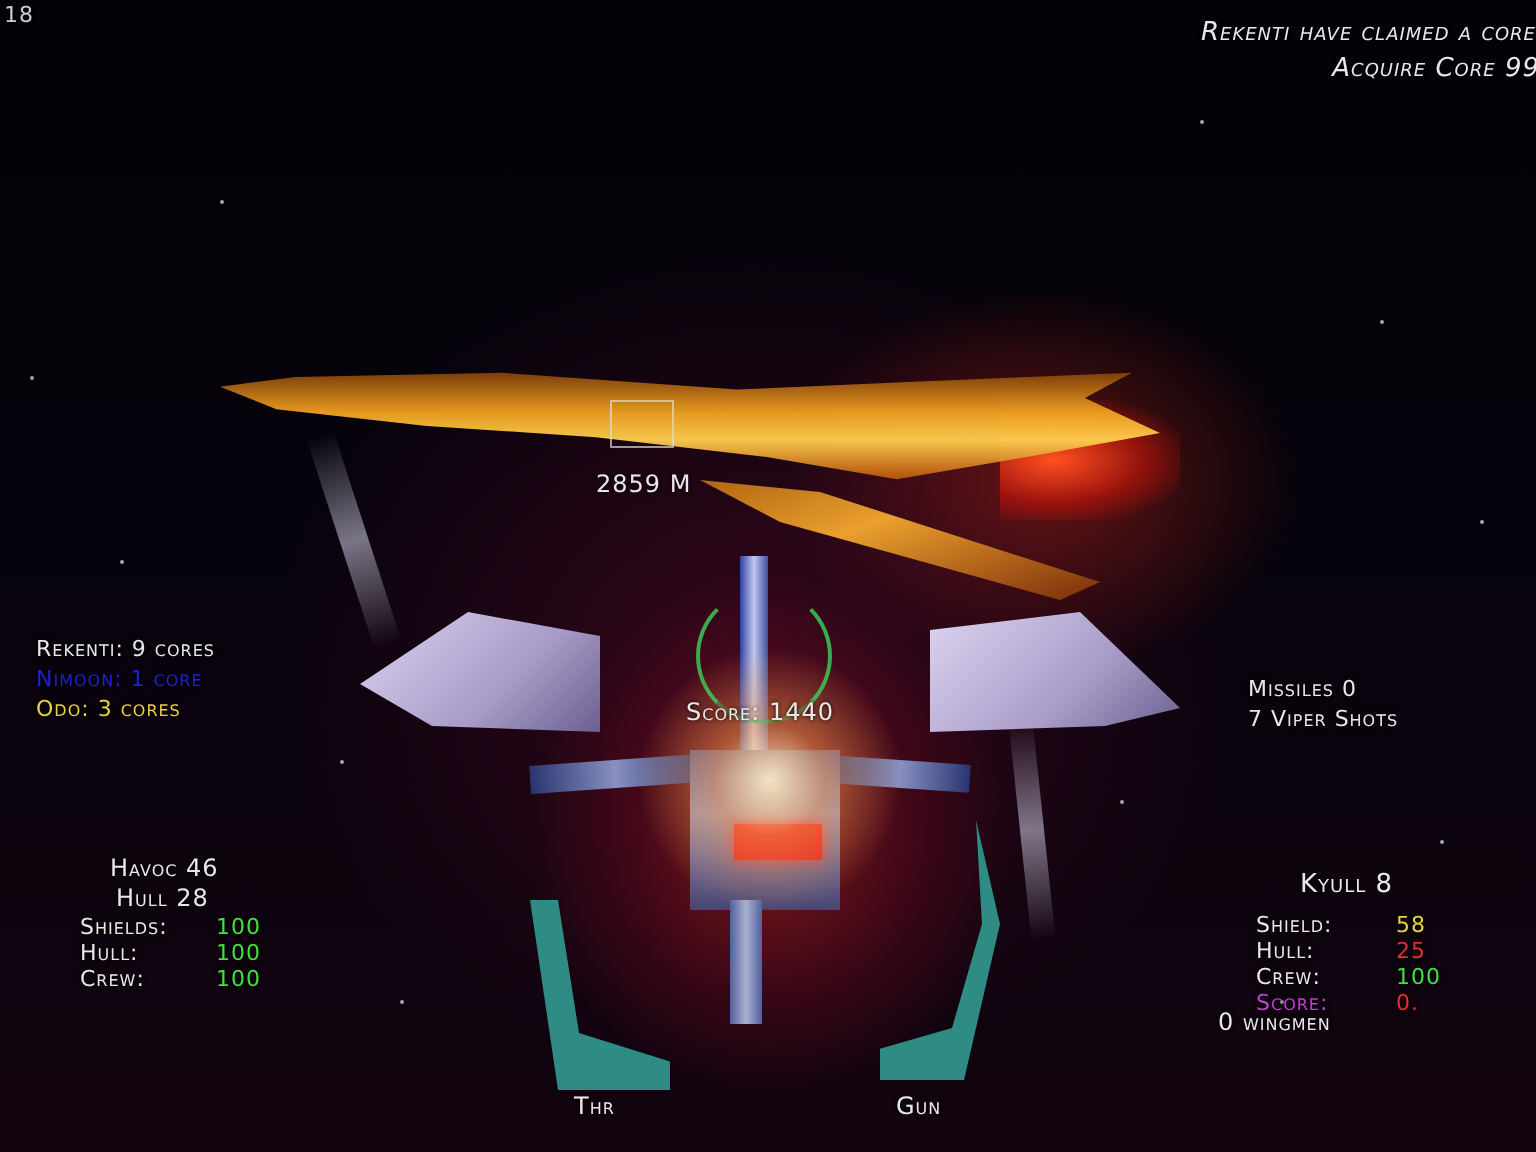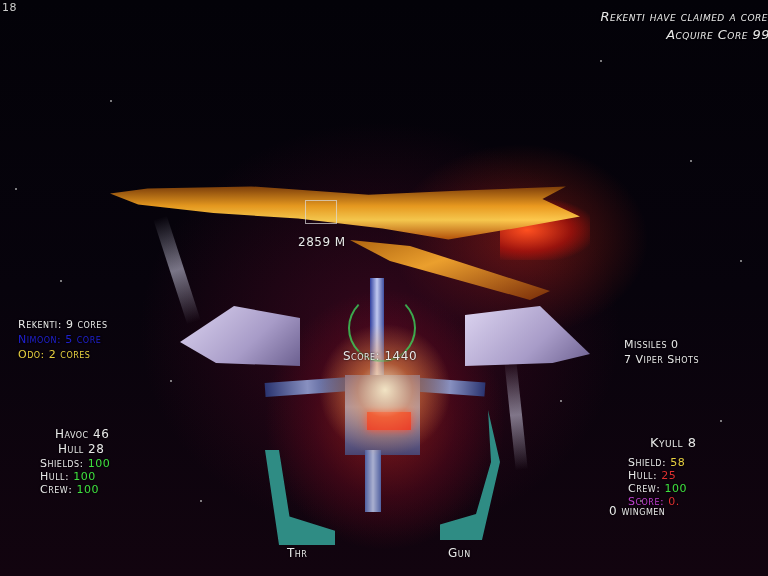--- a/index.html
+++ b/index.html
@@ -10,21 +10,21 @@
       radial-gradient(ellipse 120px 130px at 385px 420px, rgba(200,40,30,0.55), rgba(120,10,30,0.35) 60%, transparent 100%),
       radial-gradient(ellipse 300px 260px at 380px 330px, rgba(90,10,40,0.55), transparent 80%),
       radial-gradient(ellipse 160px 120px at 520px 240px, rgba(200,40,20,0.5), transparent 80%),
       linear-gradient(180deg,#030208 0%,#07030c 50%,#12040f 100%); }
   .star { position:absolute; background:#ccc; border-radius:50%; width:2px; height:2px; opacity:.8; }
   .hud { position:absolute; color:#e8e8e8; font-size:13px; letter-spacing:0.5px;
          font-variant:small-caps; white-space:nowrap; text-shadow:0 0 2px #000; }
   .center { text-align:right;font-style:italic; }
   .g { color:#3fe03f; } .y { color:#e8d040; } .r { color:#e03030; } .m { color:#c040d0; }
   .b { color:#2020d0; }
-  .row { display:flex; justify-content:flex-start; gap:4px; }
+  .row { display:flex; justify-content:space-between; gap:4px; }
   .lbl { text-align:right; }
   .val { width:32px; text-align:left; }
   
   .capital { position:absolute; left:110px; top:185px; width:470px; height:70px;
     background:linear-gradient(180deg,#7a3a08 0%,#f0a020 30%,#ffd050 50%,#c06010 75%,#402005 100%);
     clip-path:polygon(0% 12%, 8% 5%, 30% 2%, 55% 14%, 75% 8%, 97% 2%, 92% 20%, 100% 45%, 86% 62%, 72% 78%, 58% 62%, 40% 48%, 22% 40%, 6% 28%);
     opacity:.95; }
   .capital-tail { position:absolute; left:350px; top:240px; width:200px; height:60px;
     background:linear-gradient(160deg,#c07010,#ffb030 40%,#803008);
     clip-path:polygon(0 0, 30% 10%, 100% 85%, 90% 100%, 20% 35%); opacity:.9; }
@@ -92,22 +92,22 @@
 
 <div class="hud" style="left:2px;top:1px;font-size:11px;color:#ccc">18</div>
 
 <div class="hud center" style="left:0;width:768px;top:9px">Rekenti have claimed a core</div>
 <div class="hud center" style="left:0;width:770px;top:27px">Acquire Core 99</div>
 
 <div class="hud" style="left:298px;top:235px;font-size:12px">2859 M</div>
 <div class="hud" style="left:343px;top:349px;font-size:12px">Score: 1440</div>
 
 <div class="hud" style="left:18px;top:318px;font-size:11px">Rekenti: 9 cores</div>
-<div class="hud b" style="left:18px;top:333px;font-size:11px">Nimoon: 5 core</div>
-<div class="hud y" style="left:18px;top:348px;font-size:11px">Odo: 2 cores</div>
+<div class="hud b" style="left:18px;top:333px;font-size:11px">Nimoon: 1 core</div>
+<div class="hud y" style="left:18px;top:348px;font-size:11px">Odo: 3 cores</div>
 
 <div class="hud" style="left:624px;top:338px;font-size:11px">Missiles 0</div>
 <div class="hud" style="left:624px;top:353px;font-size:11px">7 Viper Shots</div>
 
 <div class="hud" style="left:55px;top:427px;font-size:12px">Havoc 46</div>
 <div class="hud" style="left:58px;top:442px;font-size:12px">Hull 28</div>
 <div class="hud" style="left:40px;top:457px;width:100px;font-size:11px">
   <div class="row">
       <span class="lbl">Shields:</span>
       <span class="val g">100</span>

